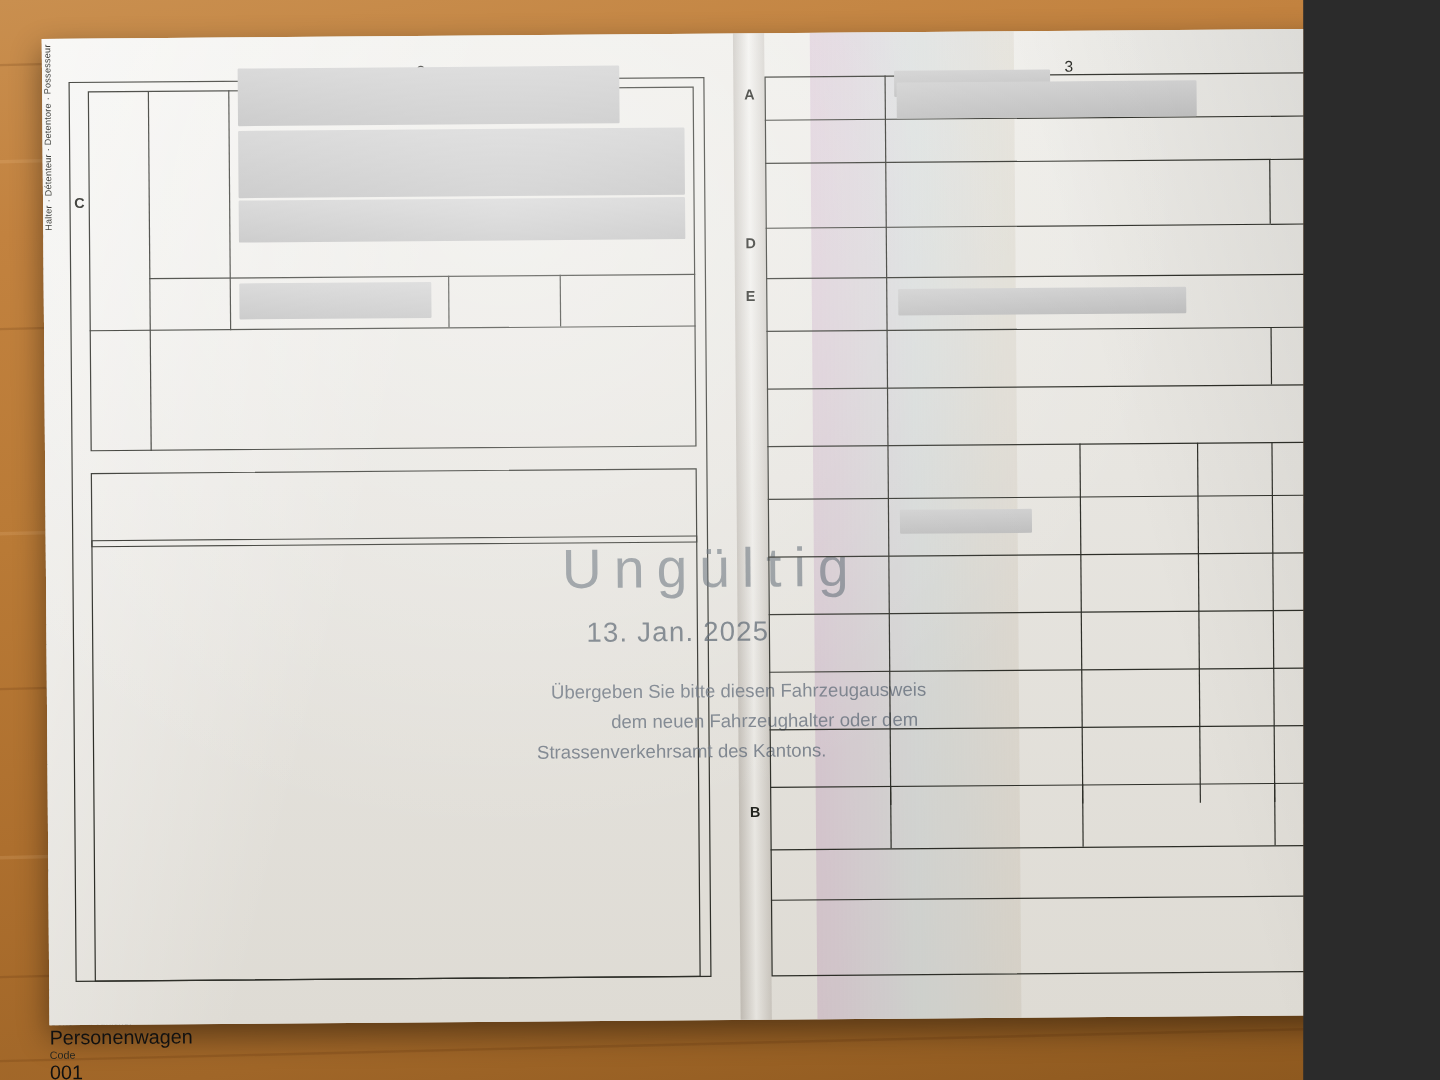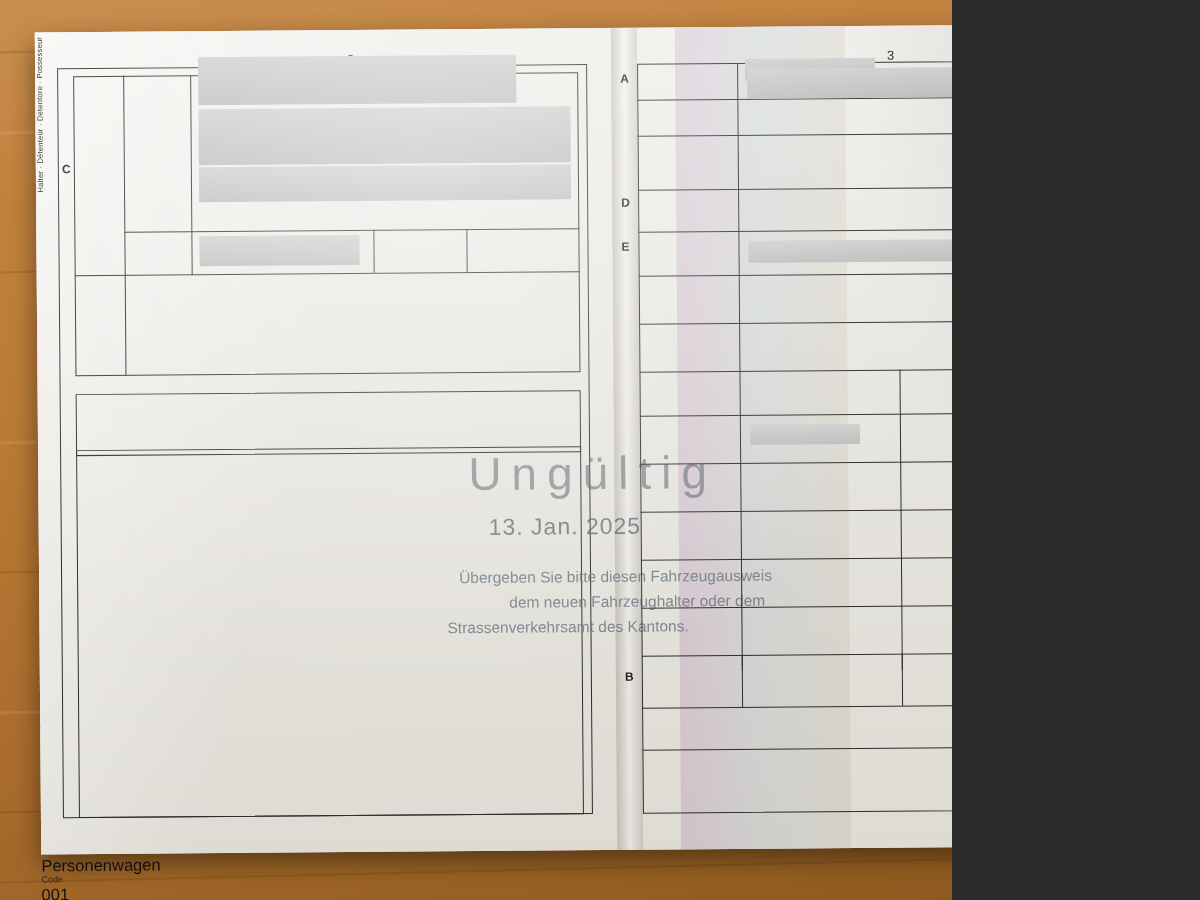--- a/index.html
+++ b/index.html
@@ -8,21 +8,21 @@
     background: #2b2b2b;
   }
   body {
     width: 1200px;
     height: 900px;
     font-family: "Liberation Sans", sans-serif;
     overflow: hidden;
   }
   #scene {
     position: relative;
-    width: 952px;
+    width: 1086px;
     height: 900px;
     background: linear-gradient(170deg, #c98f4f 0%, #c2823f 18%, #b97a36 42%, #ad6f2e 65%, #a06628 85%, #8e591f 100%);
     overflow: hidden;
   }
   
   .grain {
     position: absolute;
     left: -5%;
     width: 110%;
     height: 2px;

